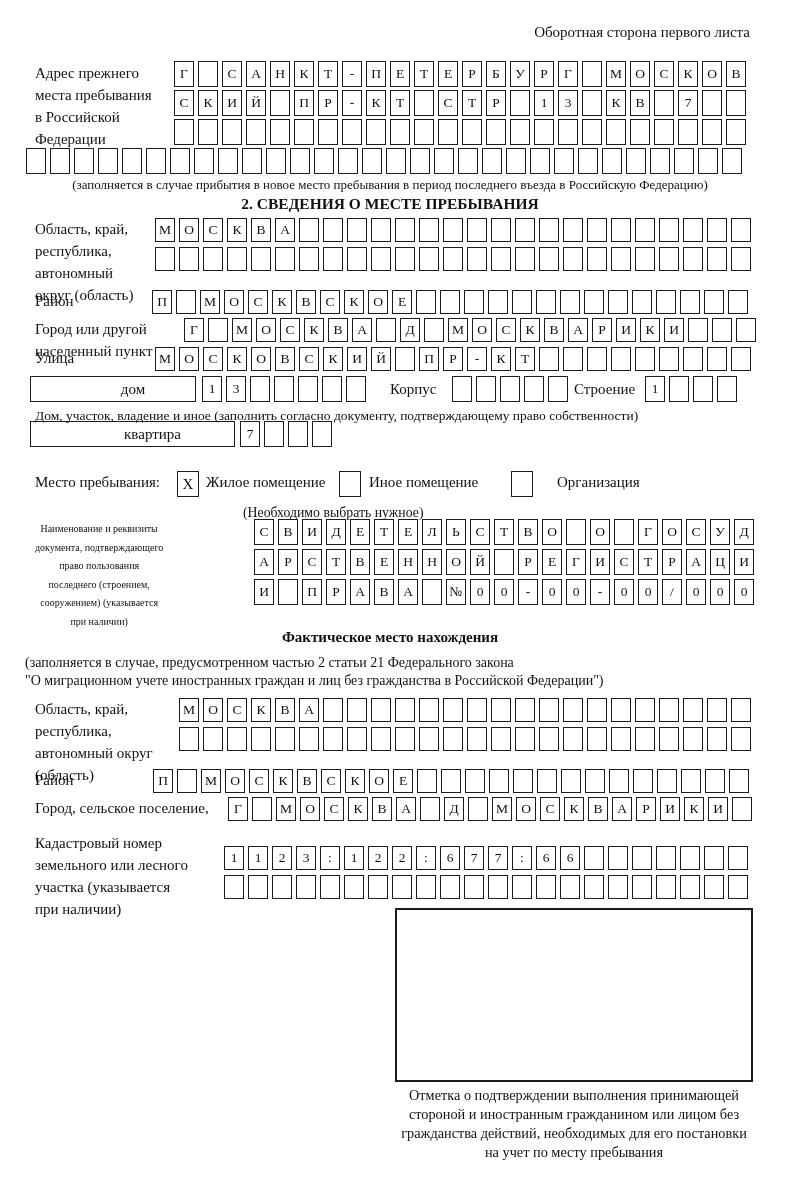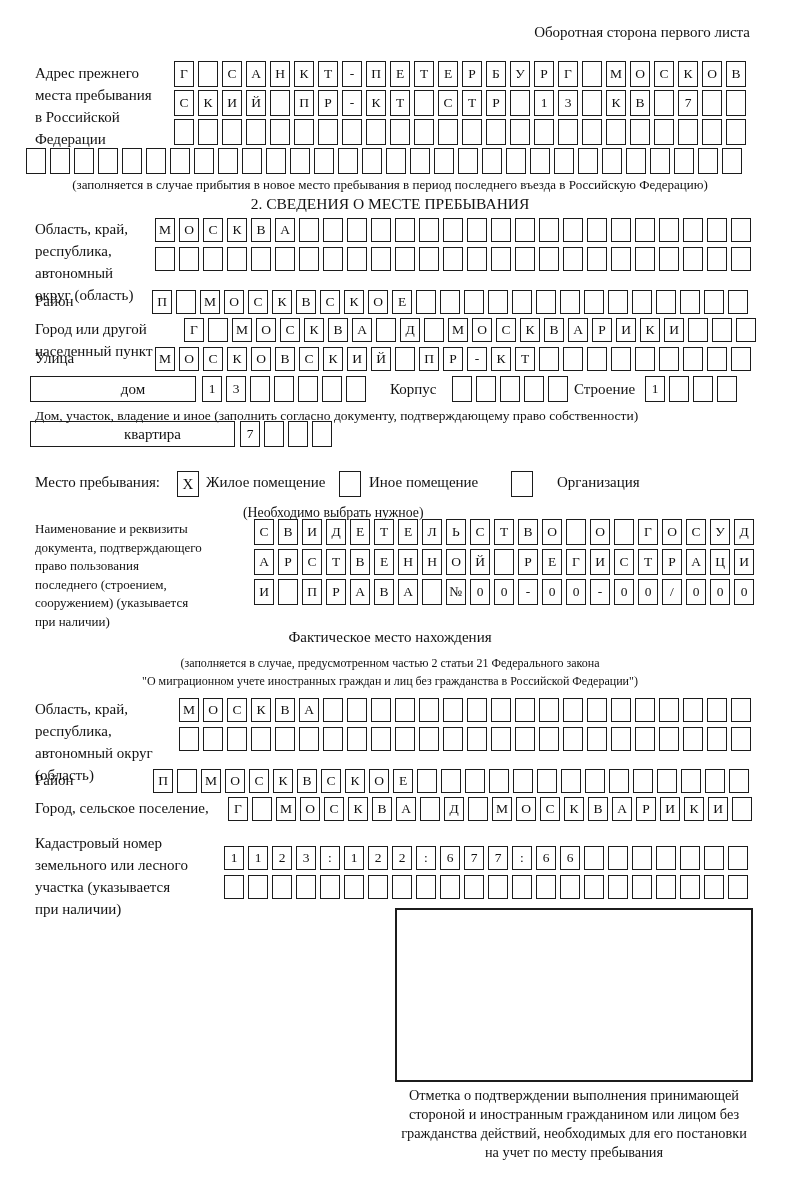--- a/index.html
+++ b/index.html
@@ -5,35 +5,35 @@
   html,body{margin:0;padding:0;}
   body{width:800px;height:1180px;background:#fff;color:#111;
        font-family:"Liberation Serif","DejaVu Serif",serif;position:relative;overflow:hidden;}
   .page{position:absolute;left:0;top:0;width:800px;height:1180px;}
   .cells{position:absolute;display:flex;gap:4px;}
   .cell{width:20px;height:24px;box-sizing:border-box;border:1.5px solid #1c1c1c;background:#fff;
         display:flex;align-items:center;justify-content:center;font-size:13.5px;line-height:1;}
   .tall .cell{height:26px;}
   .lbl{position:absolute;font-size:15px;white-space:nowrap;}
   .mlbl{position:absolute;font-size:15px;line-height:22px;white-space:nowrap;}
-  .mlbl.docl{font-size:13px;line-height:18.5px;}
+  .mlbl.docl{font-size:10px;line-height:18.5px;text-align:center;}
   .small{position:absolute;font-size:13.2px;white-space:nowrap;}
   .cblock{position:absolute;left:25px;width:730px;text-align:center;}
-  .bold{font-weight:normal;}
+  .bold{font-weight:bold;}
   .h2t{font-size:15.5px;}
   .wbox{position:absolute;height:26px;box-sizing:border-box;border:1.6px solid #1c1c1c;
         display:flex;align-items:center;justify-content:center;font-size:15px;padding-left:40px;}
   .checkbox{position:absolute;width:22px;height:26px;box-sizing:border-box;border:1.6px solid #1c1c1c;
         display:flex;align-items:center;justify-content:center;font-size:15px;}
   .stamp{position:absolute;left:395px;top:908px;width:358px;height:174px;box-sizing:border-box;
         border:2px solid #1c1c1c;}
   .capblock{position:absolute;left:388px;top:1086px;width:372px;text-align:center;
         font-size:14.3px;line-height:19px;}
-  .fnotes{position:absolute;left:25px;top:654px;width:730px;text-align:center;
-        font-size:12px;line-height:18px;}
+  .fnotes{position:absolute;left:25px;top:654px;width:730px;
+        font-size:14px;line-height:18px;}
   .hdr-right{position:absolute;top:24px;left:450px;width:300px;text-align:right;font-size:15px;}
 </style>
 </head>
 <body>
 
 <div class="page">
 
   <div class="hdr-right">Оборотная сторона первого листа</div>
 
   <div class="mlbl" style="left:35px;top:62px">

